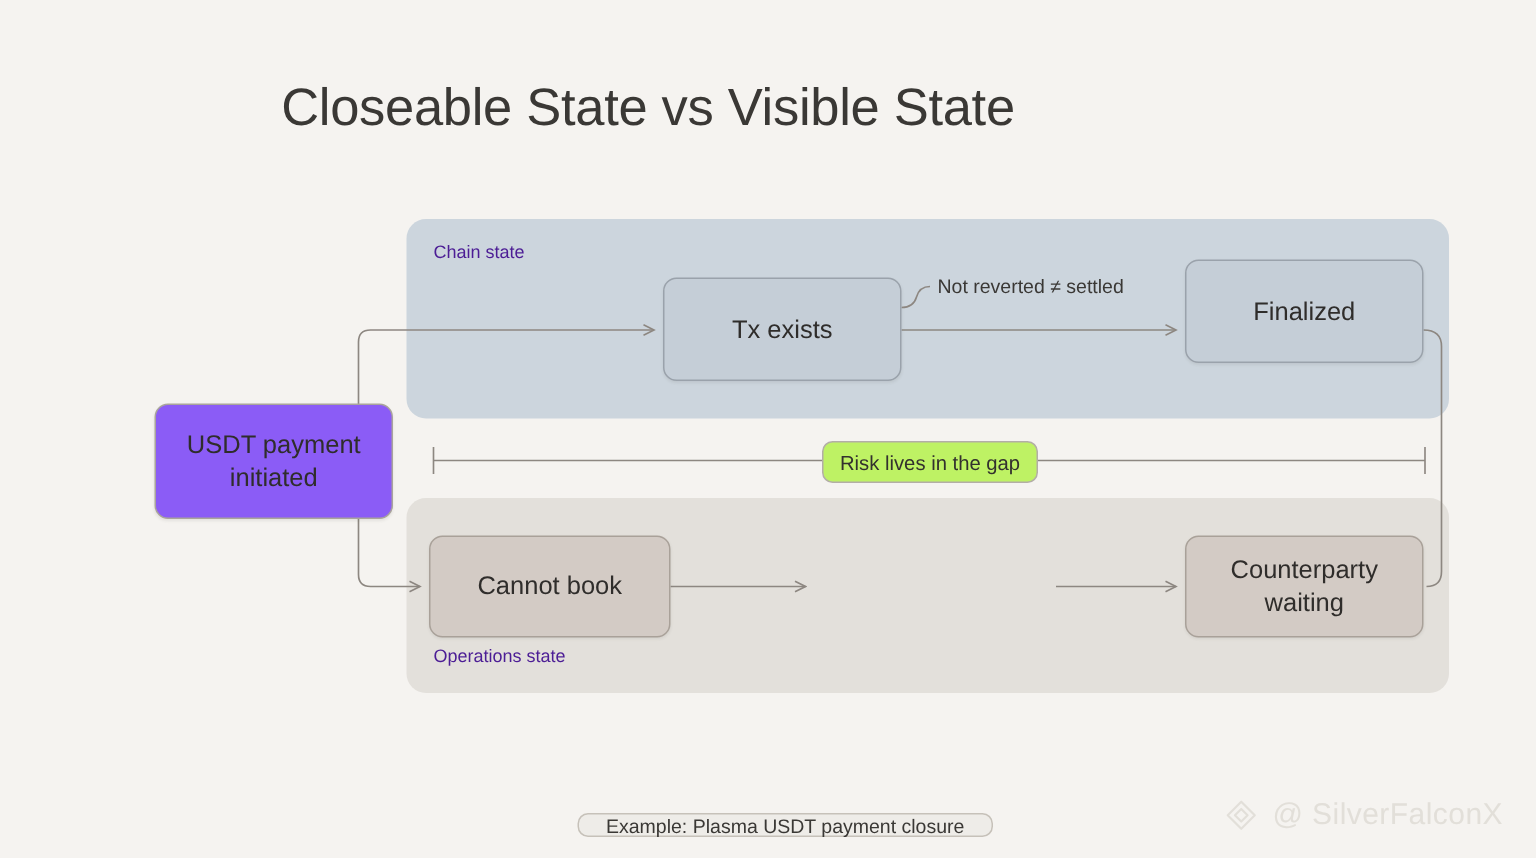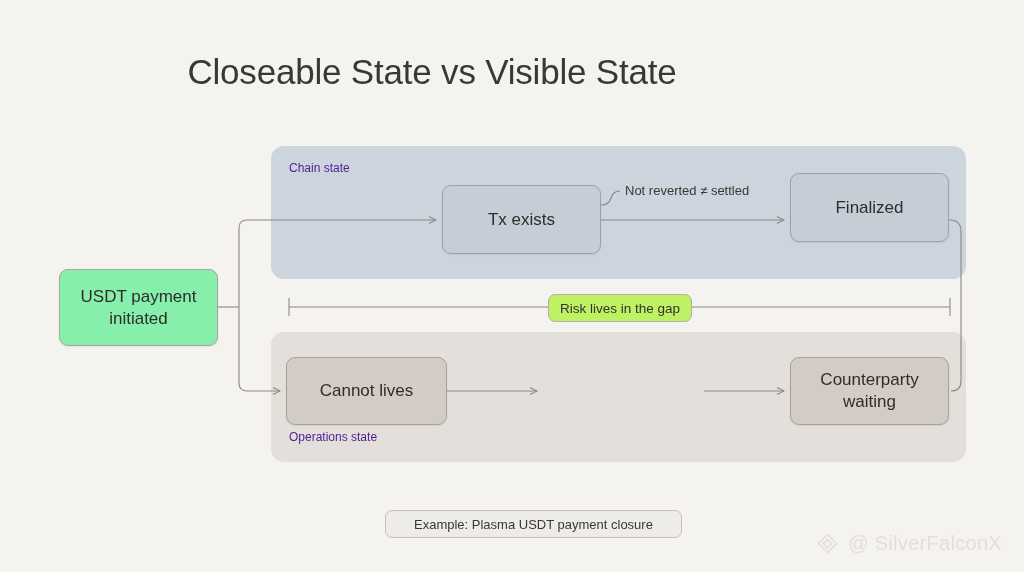--- a/index.html
+++ b/index.html
@@ -87,21 +87,21 @@
     border: 1px solid #a9a49c;
     font-size: 17px;
     line-height: 1.28;
     color: #2f2d2b;
     padding: 4px 8px;
     box-shadow: 0 1px 2px rgba(80,75,68,0.10);
   }
 
   .node.chain { background: #c5ced7; border-color: #9aa2ab; }
   .node.ops   { background: #d3cbc5; border-color: #a9a199; }
-  .node.src   { background: #86efac; border-color: #a9a49c; }
+  .node.src   { background: #8b5cf6; border-color: #a9a49c; margin-left: 44px; }
 
   #node-source      { left: 59px;  top: 269px; width: 159px; height: 77px; }
   #node-tx-exists   { left: 442px; top: 185px; width: 159px; height: 69px; }
   #node-finalized   { left: 790px; top: 173px; width: 159px; height: 69px; }
   #node-cannot-book { left: 286px; top: 357px; width: 161px; height: 68px; }
   #node-cannot-close{ left: 543px; top: 357px; width: 161px; height: 68px; }
   #node-counterparty{ left: 790px; top: 357px; width: 159px; height: 68px; }
 
   
   #annotation-not-reverted {
@@ -127,25 +127,25 @@
     border-radius: 7px;
     font-size: 13.5px;
     color: #33312e;
     white-space: nowrap;
   }
 
   
   #footer-caption {
     position: absolute;
     left: 385px;
-    top: 510px;
-    height: 28px;
-    display: flex;
-    align-items: center;
-    padding: 0 28px;
+    top: 542px;
+    height: 16px;
+    display: flex;
+    align-items: center;
+    padding: 0 18px;
     background: #eeecE8;
     border: 1px solid #c6c1b9;
     border-radius: 7px;
     font-size: 13px;
     color: #3a3835;
     white-space: nowrap;
   }
 
   
   #watermark {
@@ -215,21 +215,21 @@
 
   <div class="node chain" id="node-tx-exists">
     <span>Tx exists</span>
   </div>
 
   <div class="node chain" id="node-finalized">
     <span>Finalized</span>
   </div>
 
   <div class="node ops" id="node-cannot-book">
-    <span>Cannot lives</span>
+    <span>Cannot book</span>
   </div>
 
 
   <div class="node ops" id="node-counterparty">
     <span>
       <span>Counterparty</span><br>
       <span>waiting</span>
     </span>
   </div>
 

